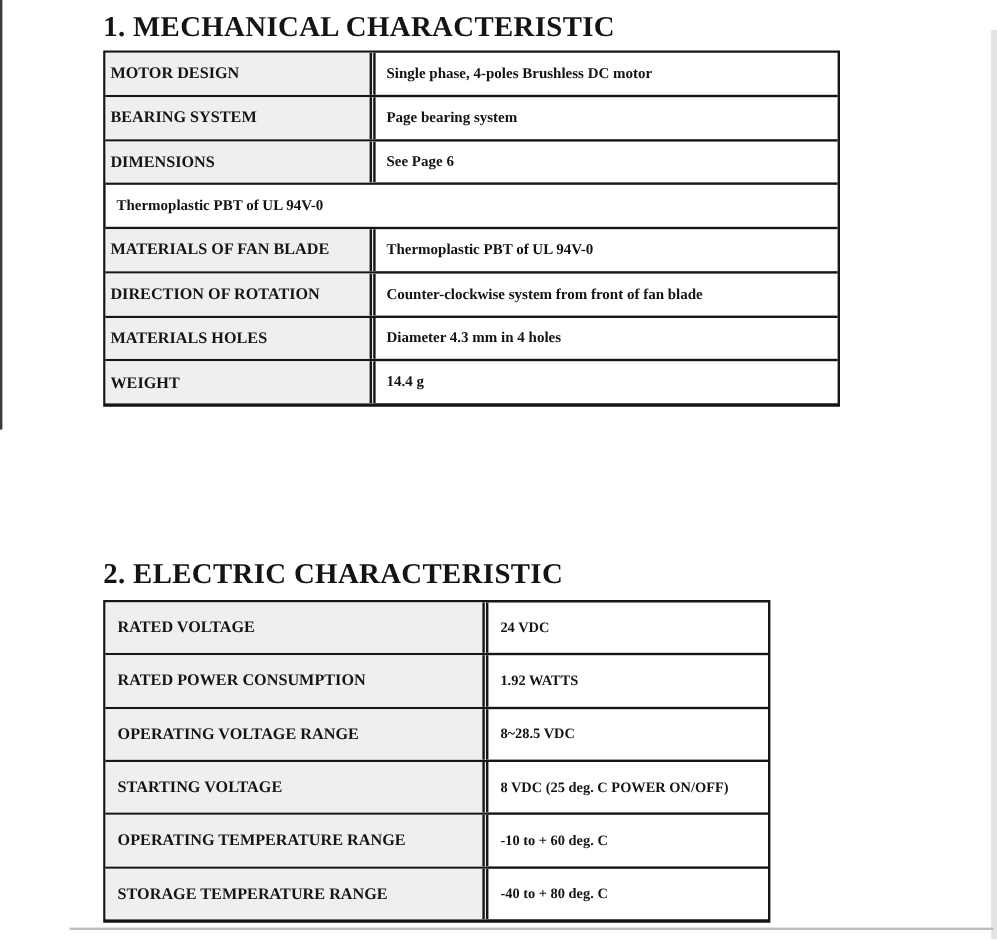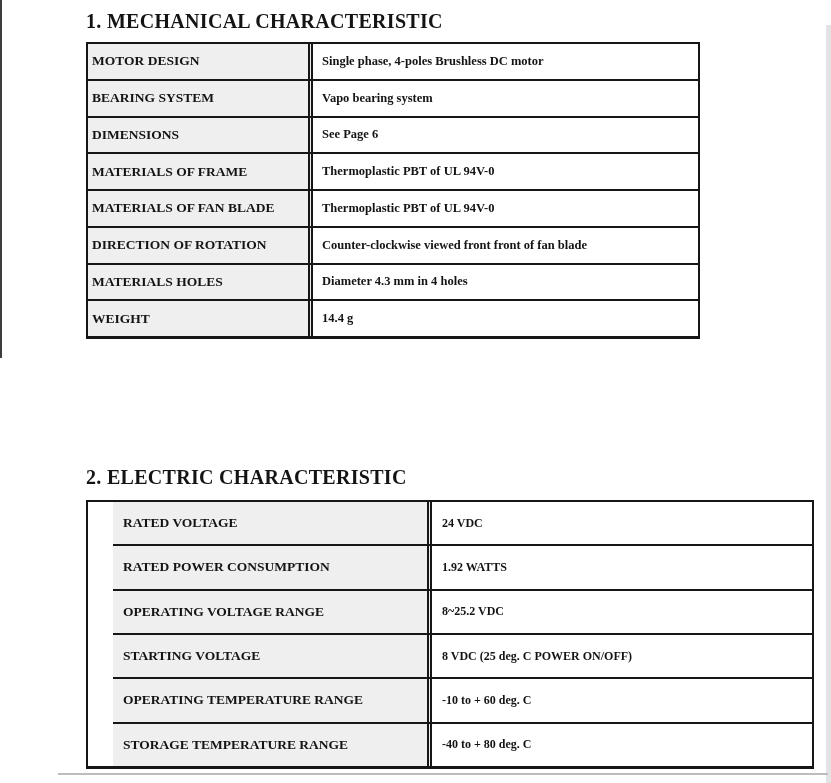--- a/index.html
+++ b/index.html
@@ -7,40 +7,40 @@
     position: relative;
     width: 831px;
     height: 783px;
     background: #ffffff;
     overflow: hidden;
     font-family: "Liberation Serif", "DejaVu Serif", serif;
   }
   .section-title {
     position: absolute;
     left: 86px;
-    font-size: 20px;
+    font-size: 24px;
     font-weight: bold;
     color: #141414;
     letter-spacing: 0.3px;
     white-space: nowrap;
   }
   #title-1 { top: 10px; }
   #title-2 { top: 466px; }
   .spec-table {
     position: absolute;
     left: 86px;
     background: #ffffff;
     border: 2px solid #161616;
     border-bottom-width: 3px;
     box-sizing: border-box;
     display: flex;
     flex-direction: column;
   }
   #table-1 { top: 42px;  width: 614px; height: 297px; }
-  #table-2 { top: 500px; width: 728px; height: 269px; padding-left: 25px; }
+  #table-2 { top: 500px; width: 556px; height: 269px; }
   .spec-row {
     flex: 1;
     display: flex;
     border-bottom: 2px solid #161616;
     min-height: 0;
   }
   .spec-row:last-child { border-bottom: none; }
   .cell-label {
     background: #efeff0;
     border-right: 5px double #161616;
@@ -90,37 +90,36 @@
 
   <div id="title-1" class="section-title">1. MECHANICAL CHARACTERISTIC</div>
 
   <div id="table-1" class="spec-table t1">
     <div class="spec-row">
       <div class="cell-label">MOTOR DESIGN</div>
       <div class="cell-value">Single phase, 4-poles Brushless DC motor</div>
     </div>
     <div class="spec-row">
       <div class="cell-label">BEARING SYSTEM</div>
-      <div class="cell-value">Vapo bearing system</div>
+      <div class="cell-value">Page bearing system</div>
     </div>
     <div class="spec-row">
       <div class="cell-label">DIMENSIONS</div>
       <div class="cell-value">See Page 6</div>
     </div>
     <div class="spec-row">
-      <div class="cell-label">MATERIALS OF FRAME</div>
       <div class="cell-value">Thermoplastic PBT of UL 94V-0</div>
     </div>
     <div class="spec-row">
       <div class="cell-label">MATERIALS OF FAN BLADE</div>
       <div class="cell-value">Thermoplastic PBT of UL 94V-0</div>
     </div>
     <div class="spec-row">
       <div class="cell-label">DIRECTION OF ROTATION</div>
-      <div class="cell-value">Counter-clockwise viewed front front of fan blade</div>
+      <div class="cell-value">Counter-clockwise system from front of fan blade</div>
     </div>
     <div class="spec-row">
       <div class="cell-label">MATERIALS HOLES</div>
       <div class="cell-value">Diameter 4.3 mm in 4 holes</div>
     </div>
     <div class="spec-row">
       <div class="cell-label">WEIGHT</div>
       <div class="cell-value">14.4 g</div>
     </div>
   </div>
@@ -131,21 +130,21 @@
     <div class="spec-row">
       <div class="cell-label">RATED VOLTAGE</div>
       <div class="cell-value">24 VDC</div>
     </div>
     <div class="spec-row">
       <div class="cell-label">RATED POWER CONSUMPTION</div>
       <div class="cell-value">1.92 WATTS</div>
     </div>
     <div class="spec-row">
       <div class="cell-label">OPERATING VOLTAGE RANGE</div>
-      <div class="cell-value">8~25.2 VDC</div>
+      <div class="cell-value">8~28.5 VDC</div>
     </div>
     <div class="spec-row">
       <div class="cell-label">STARTING VOLTAGE</div>
       <div class="cell-value">8 VDC (25 deg. C POWER ON/OFF)</div>
     </div>
     <div class="spec-row">
       <div class="cell-label">OPERATING TEMPERATURE RANGE</div>
       <div class="cell-value">-10 to + 60 deg. C</div>
     </div>
     <div class="spec-row">

